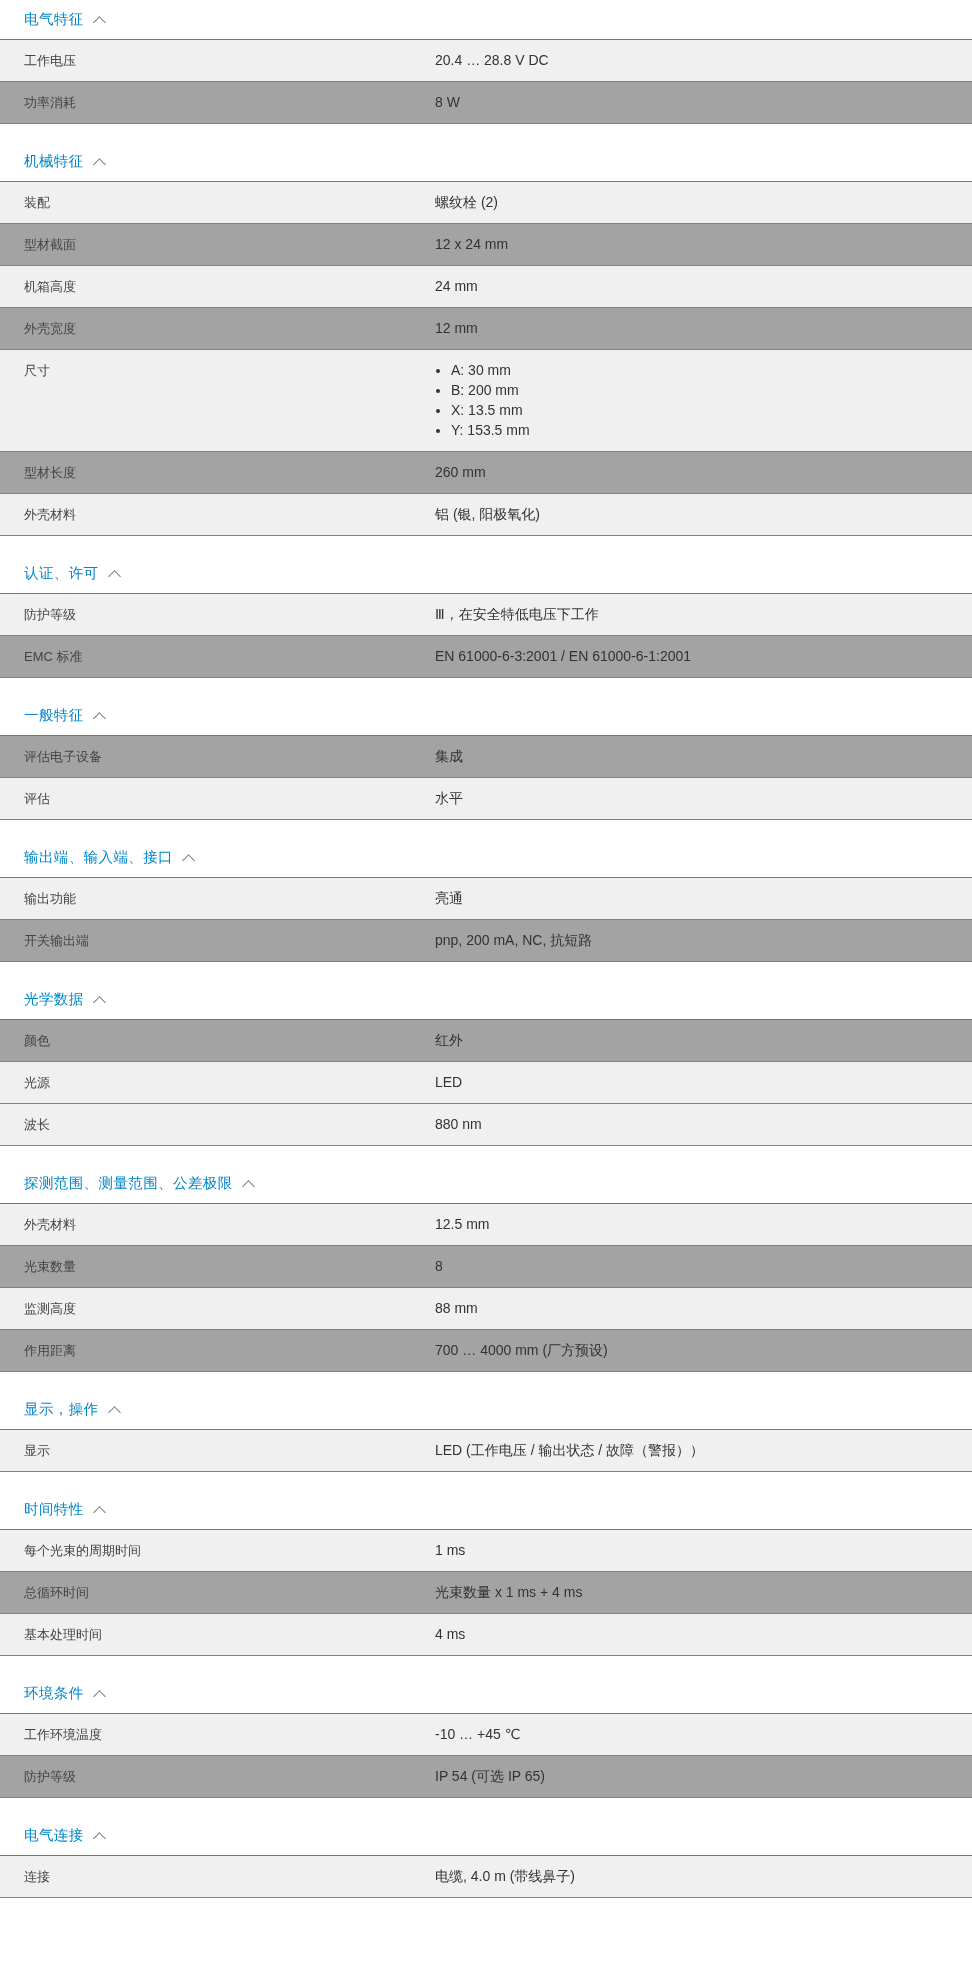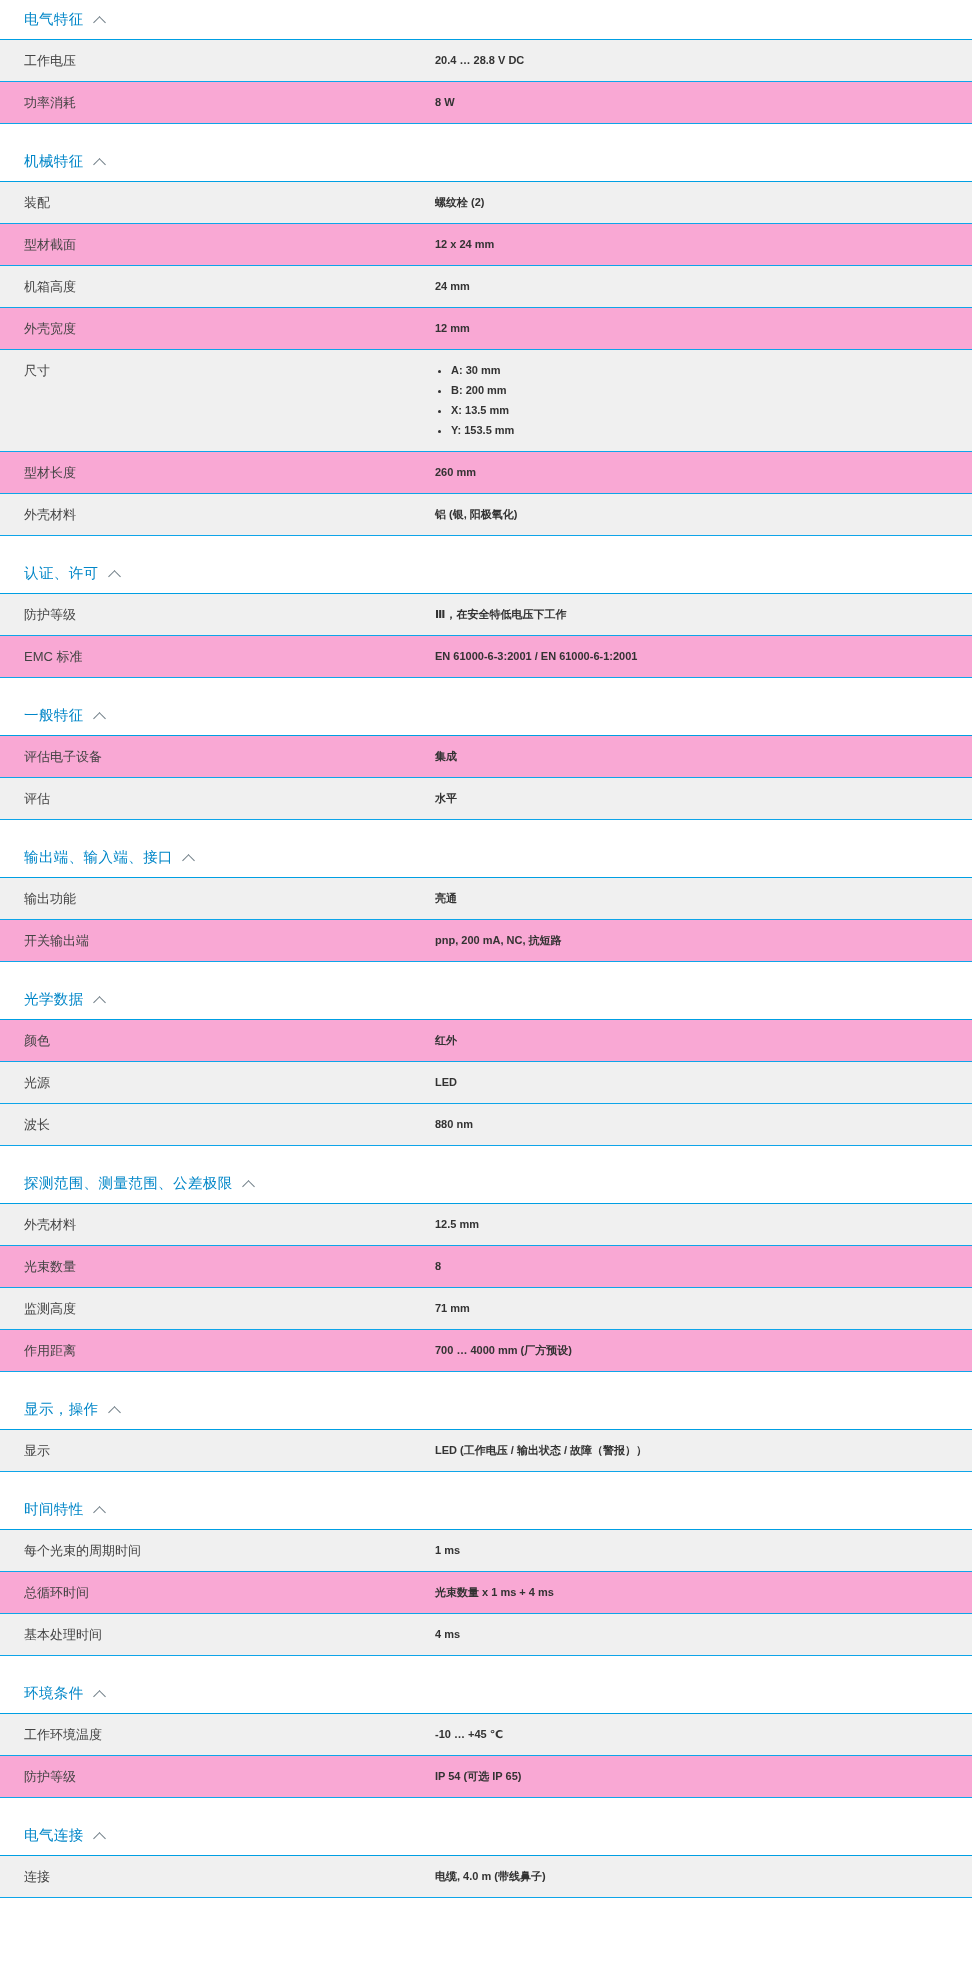--- a/index.html
+++ b/index.html
@@ -58,38 +58,37 @@
   .row {
     display: flex;
     align-items: flex-start;
     min-height: 40px;
     border-bottom: 1px solid #0ea5e9;
   }
   .row.odd {
     background: #f0f0f0;
   }
   .row.even {
-    background: #f9a8d4;
+    background: #a3a3a3;
   }
   .row .label {
     flex: 0 0 435px;
     box-sizing: border-box;
     padding: 12px 12px 12px 24px;
     color: #444444;
     font-size: 13px;
     line-height: 17px;
   }
   .row .value {
     flex: 1 1 auto;
     box-sizing: border-box;
     padding: 12px 24px 12px 0;
     color: #333333;
-    font-size: 11px;
+    font-size: 14px;
     line-height: 17px;
-    font-weight: bold;
   }
   .value ul {
     margin: 0;
     padding: 0 0 0 16px;
     list-style: disc;
   }
   .value ul li {
     margin: 0 0 3px 0;
     line-height: 17px;
   }
@@ -247,21 +246,21 @@
         <div class="row odd">
           <div class="label">外壳材料</div>
           <div class="value">12.5 mm</div>
         </div>
         <div class="row even">
           <div class="label">光束数量</div>
           <div class="value">8</div>
         </div>
         <div class="row odd">
           <div class="label">监测高度</div>
-          <div class="value">71 mm</div>
+          <div class="value">88 mm</div>
         </div>
         <div class="row even">
           <div class="label">作用距离</div>
           <div class="value">700 … 4000 mm (厂方预设)</div>
         </div>
       </div>
     </div>
     <div class="section-gap"></div>
     <div class="section">
       <div class="section-header">

